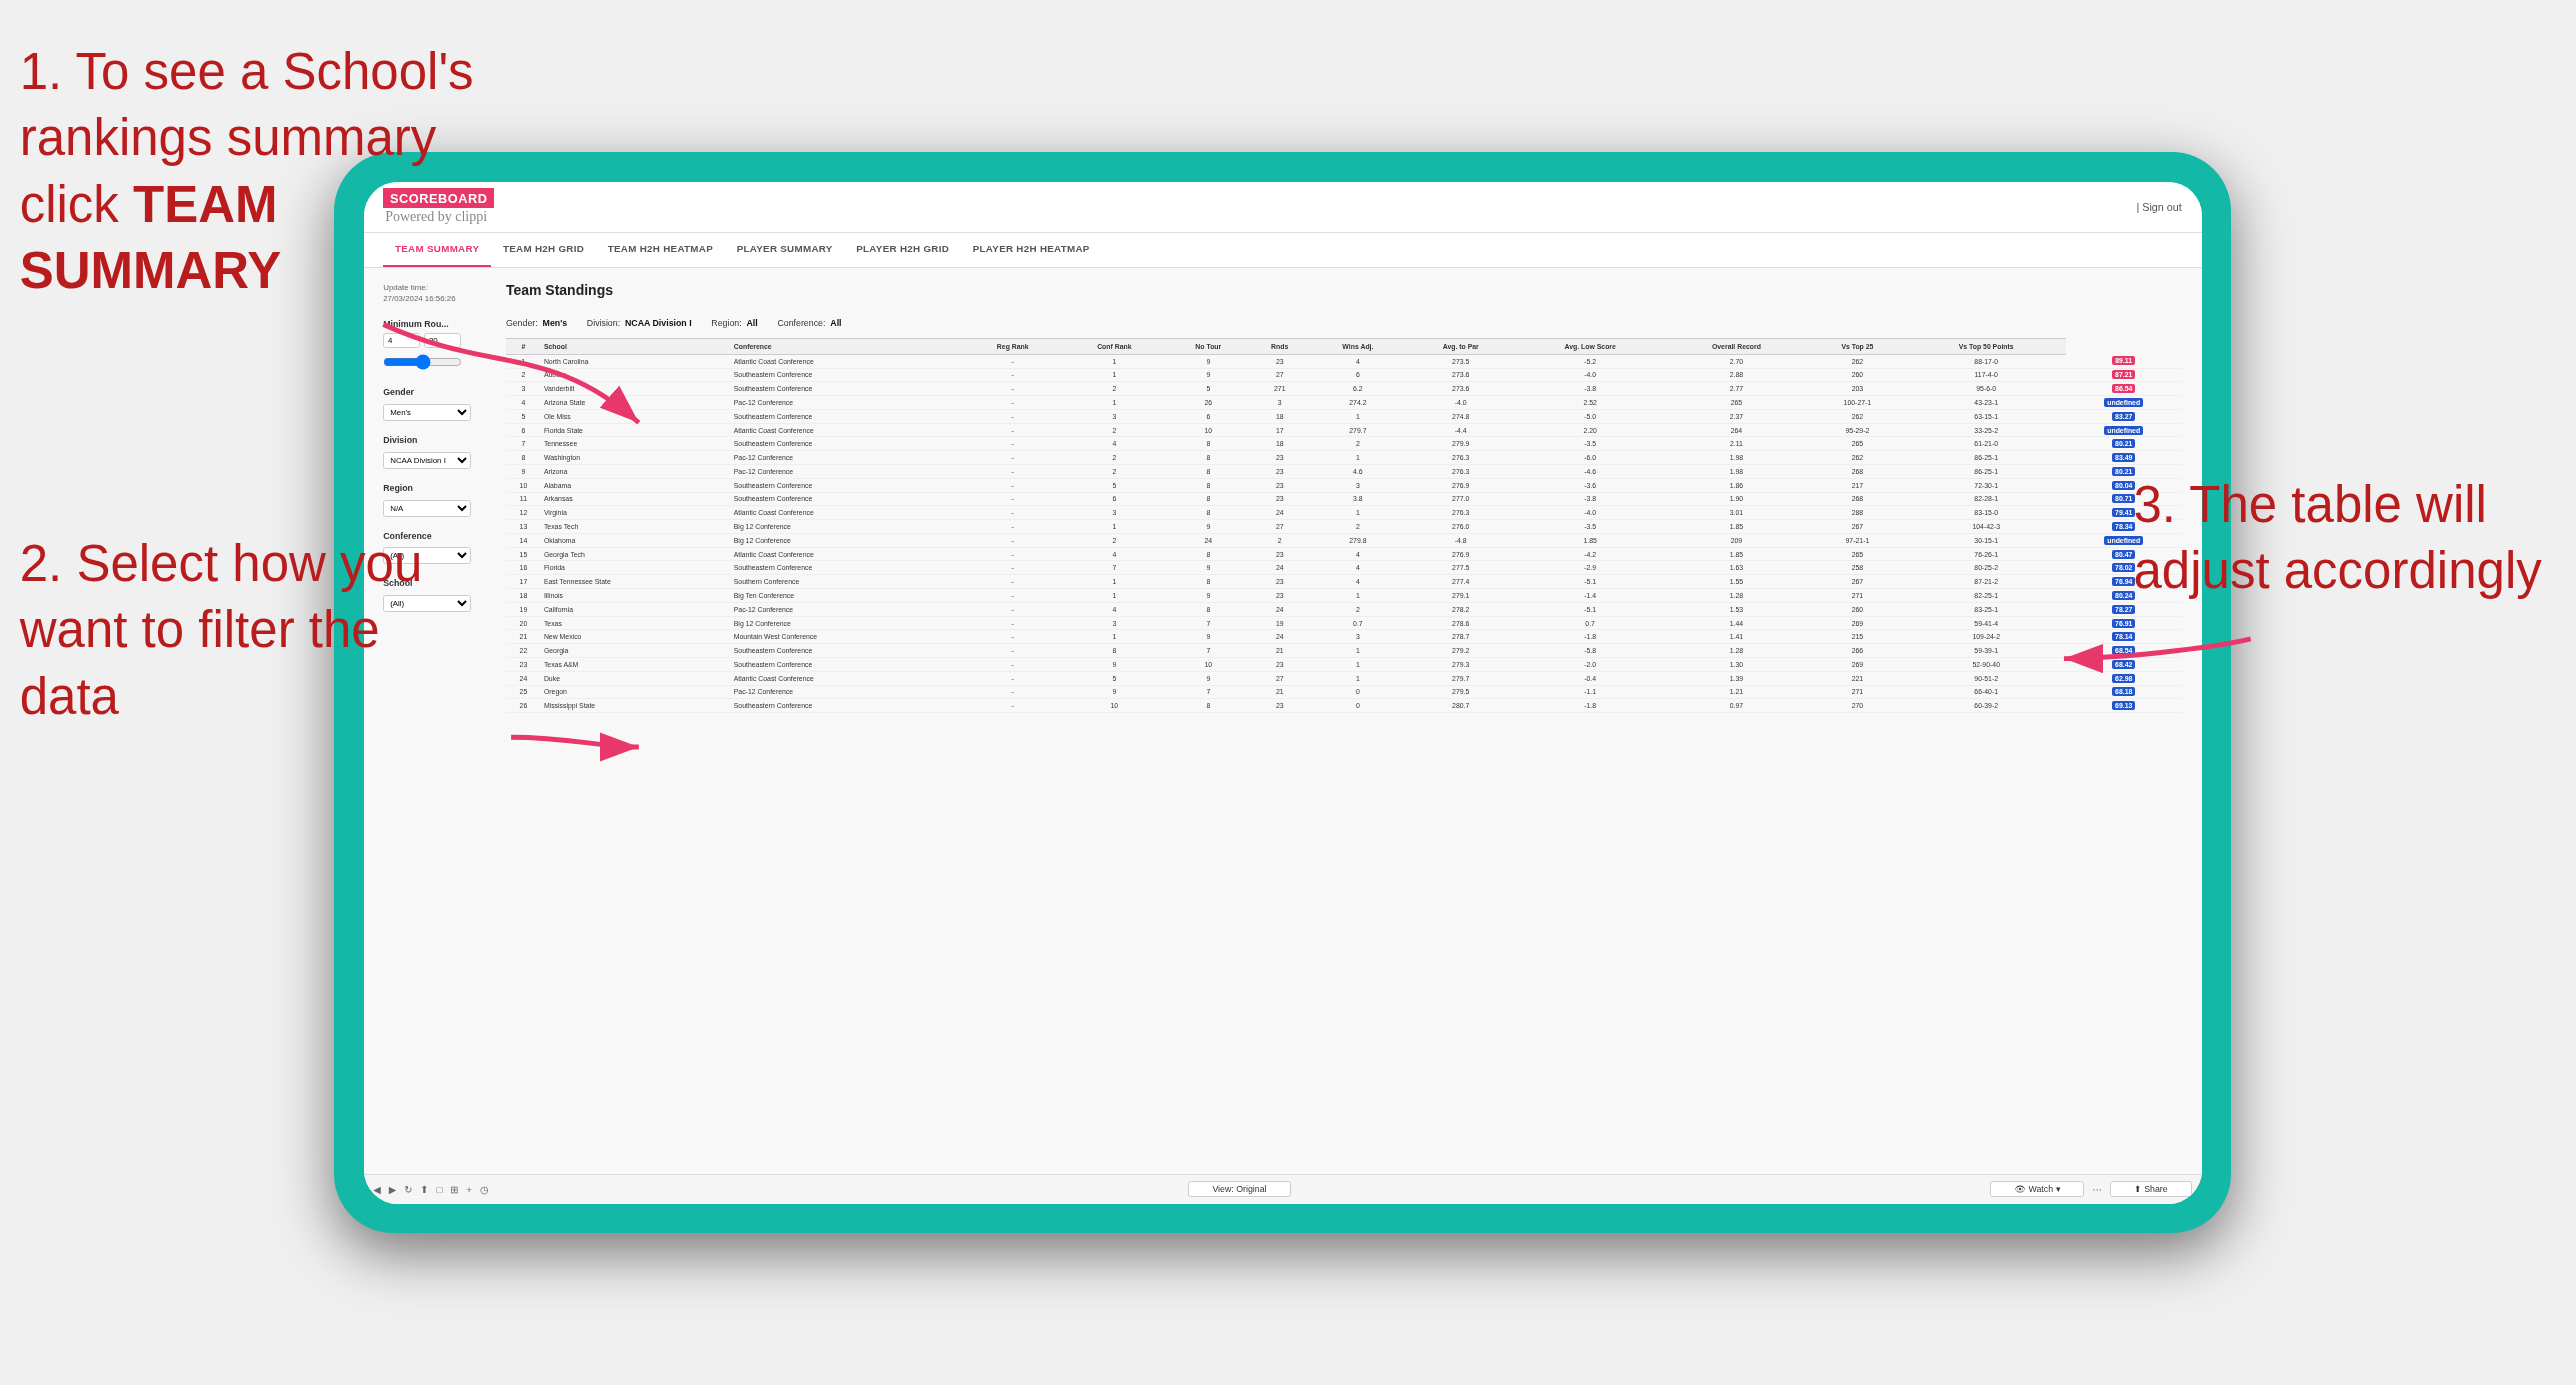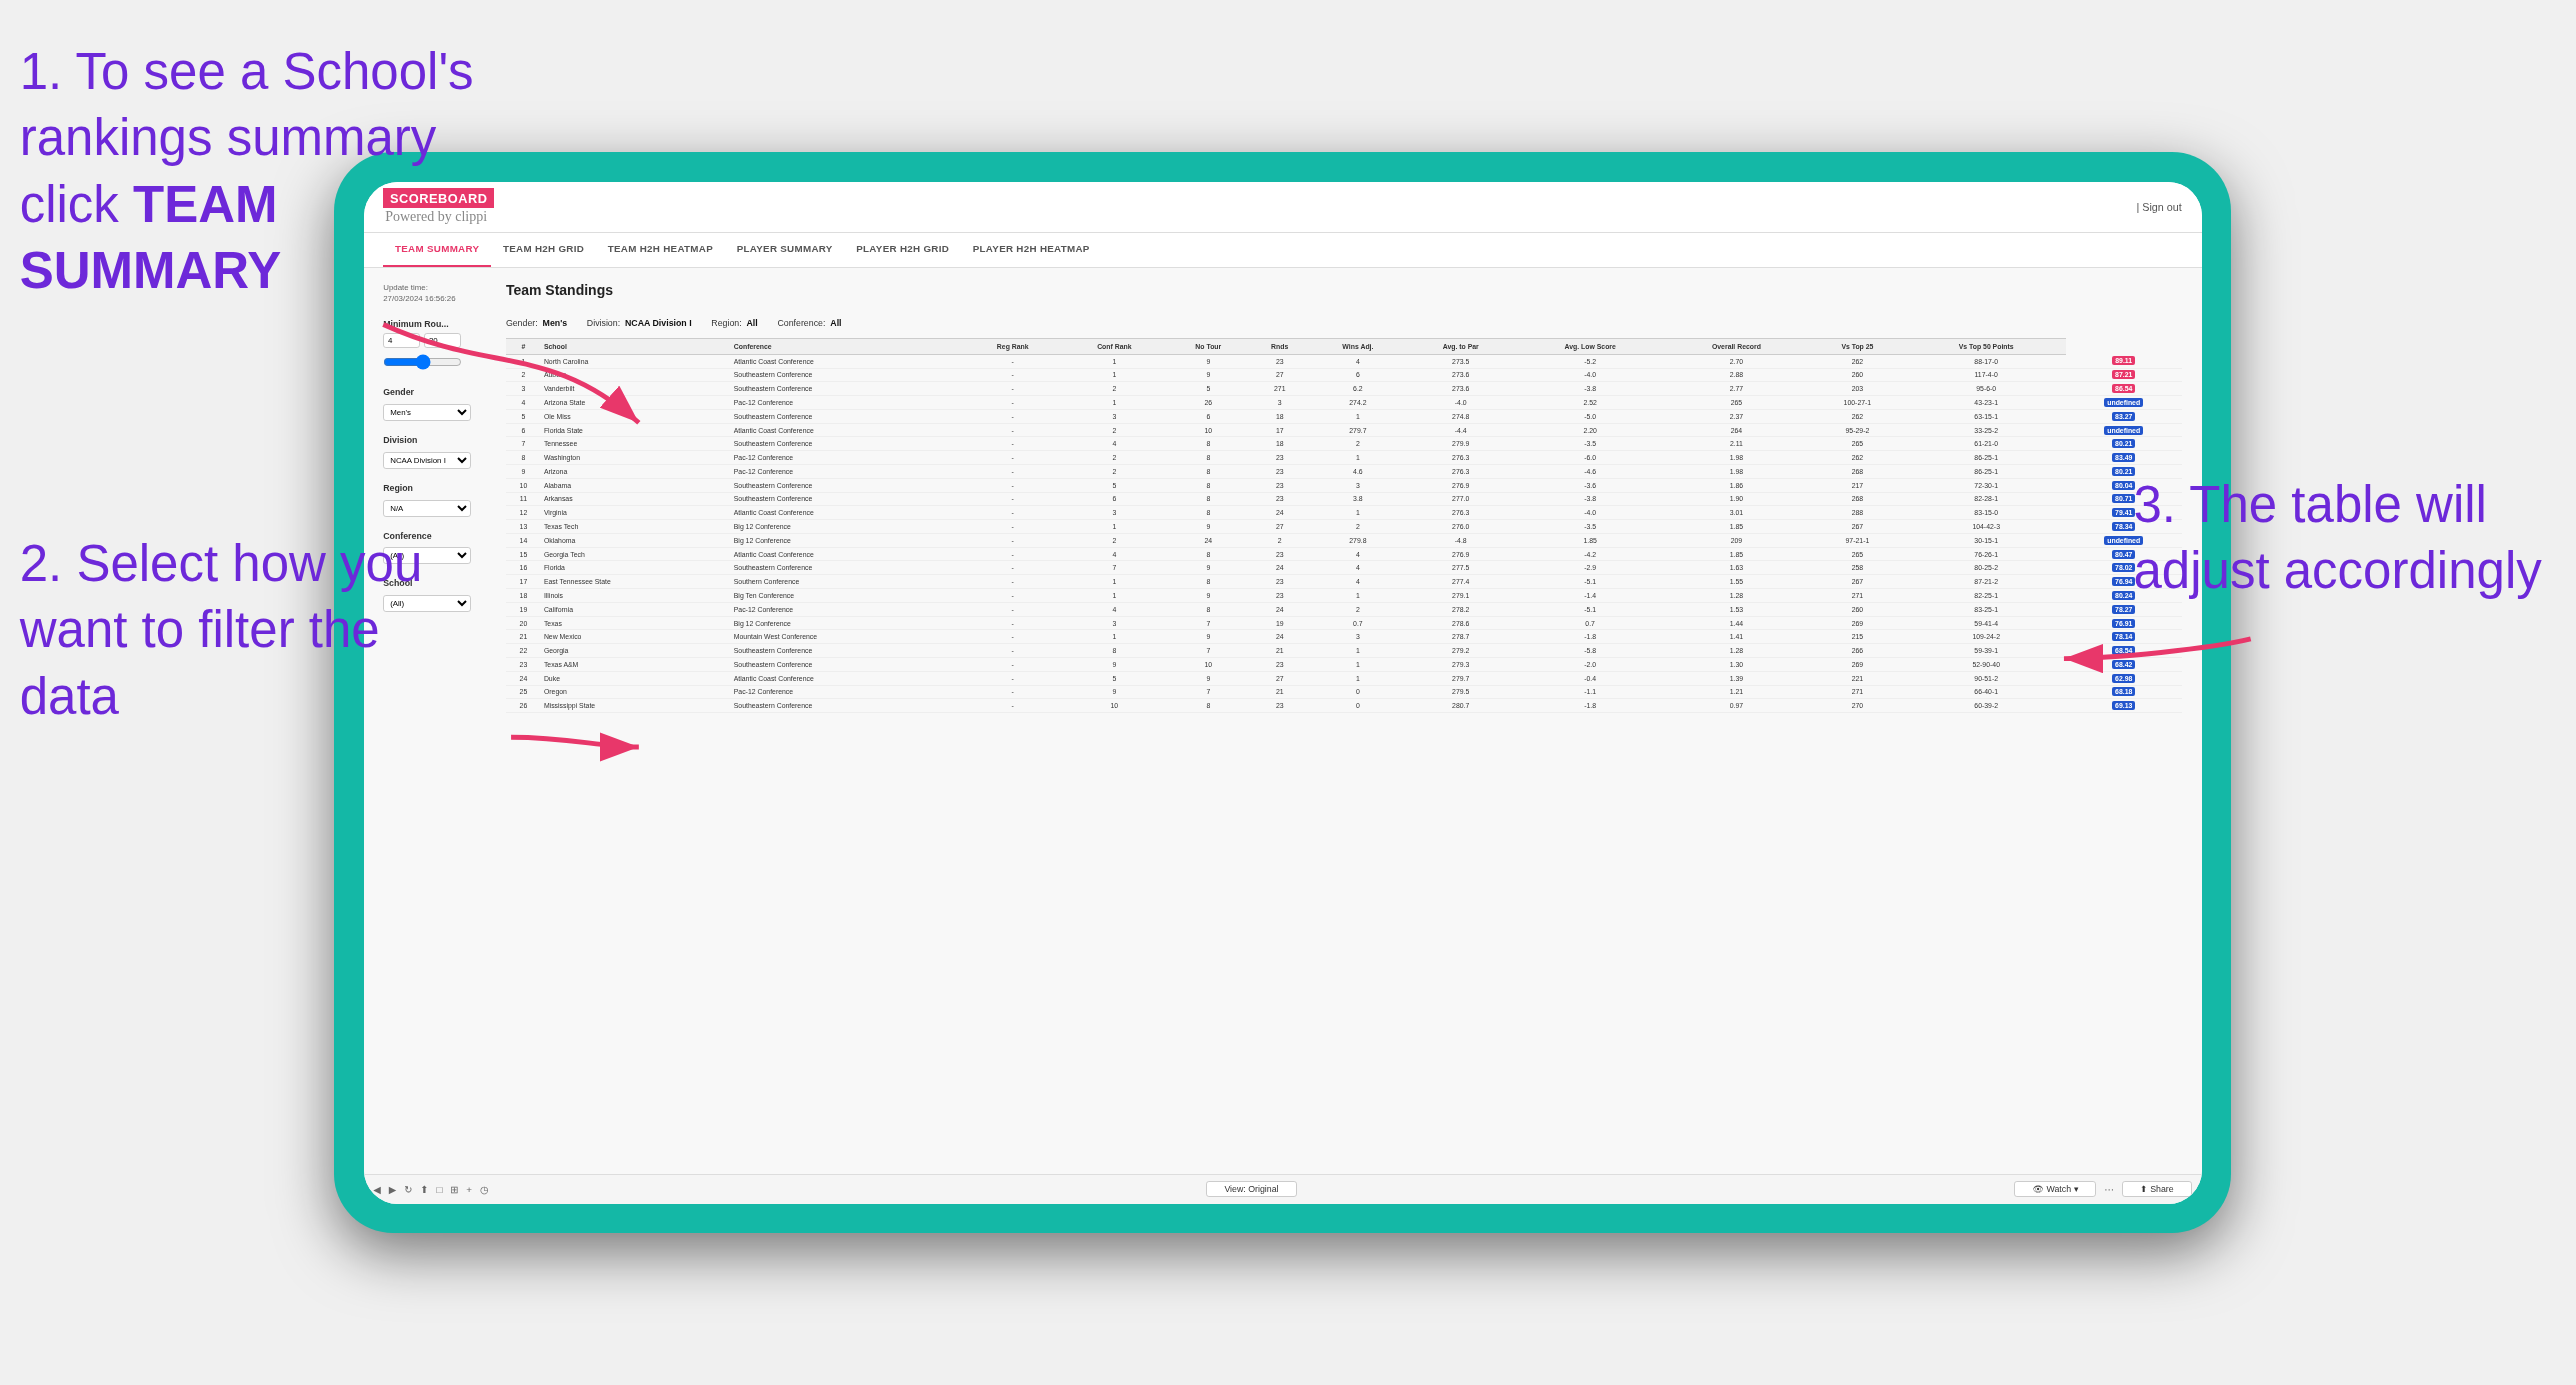--- a/index.html
+++ b/index.html
@@ -10,21 +10,21 @@
       height: 1386px;
       position: relative;
       overflow: hidden;
     }
 
     
     .annotation {
       position: absolute;
       font-size: 51px;
       font-weight: 400;
-      color: #6d28d9;
+      color: #b91c1c;
       line-height: 1.3;
     }
     .annotation strong { font-weight: 900; }
 
     #anno1 { top: 39px; left: 19.7px; width: 491px; }
     #anno2 { top: 531px; left: 19.7px; width: 472px; }
     #anno3 { top: 472px; right: 29.5px; width: 413px; }
 
     
     .tablet-frame {
@@ -297,21 +297,21 @@
       font-size: 9.8px;
       color: #666;
       cursor: pointer;
     }
 
     .toolbar-btn {
       font-size: 8.8px;
       color: #333;
       border: 1px solid #ccc;
       background: #fff;
-      padding: 2px 17px;
+      padding: 2px 23px;
       border-radius: 2.9px;
       cursor: pointer;
       display: flex;
       align-items: center;
       gap: 2.9px;
     }
 
     .toolbar-sep {
       flex: 1;
     }

